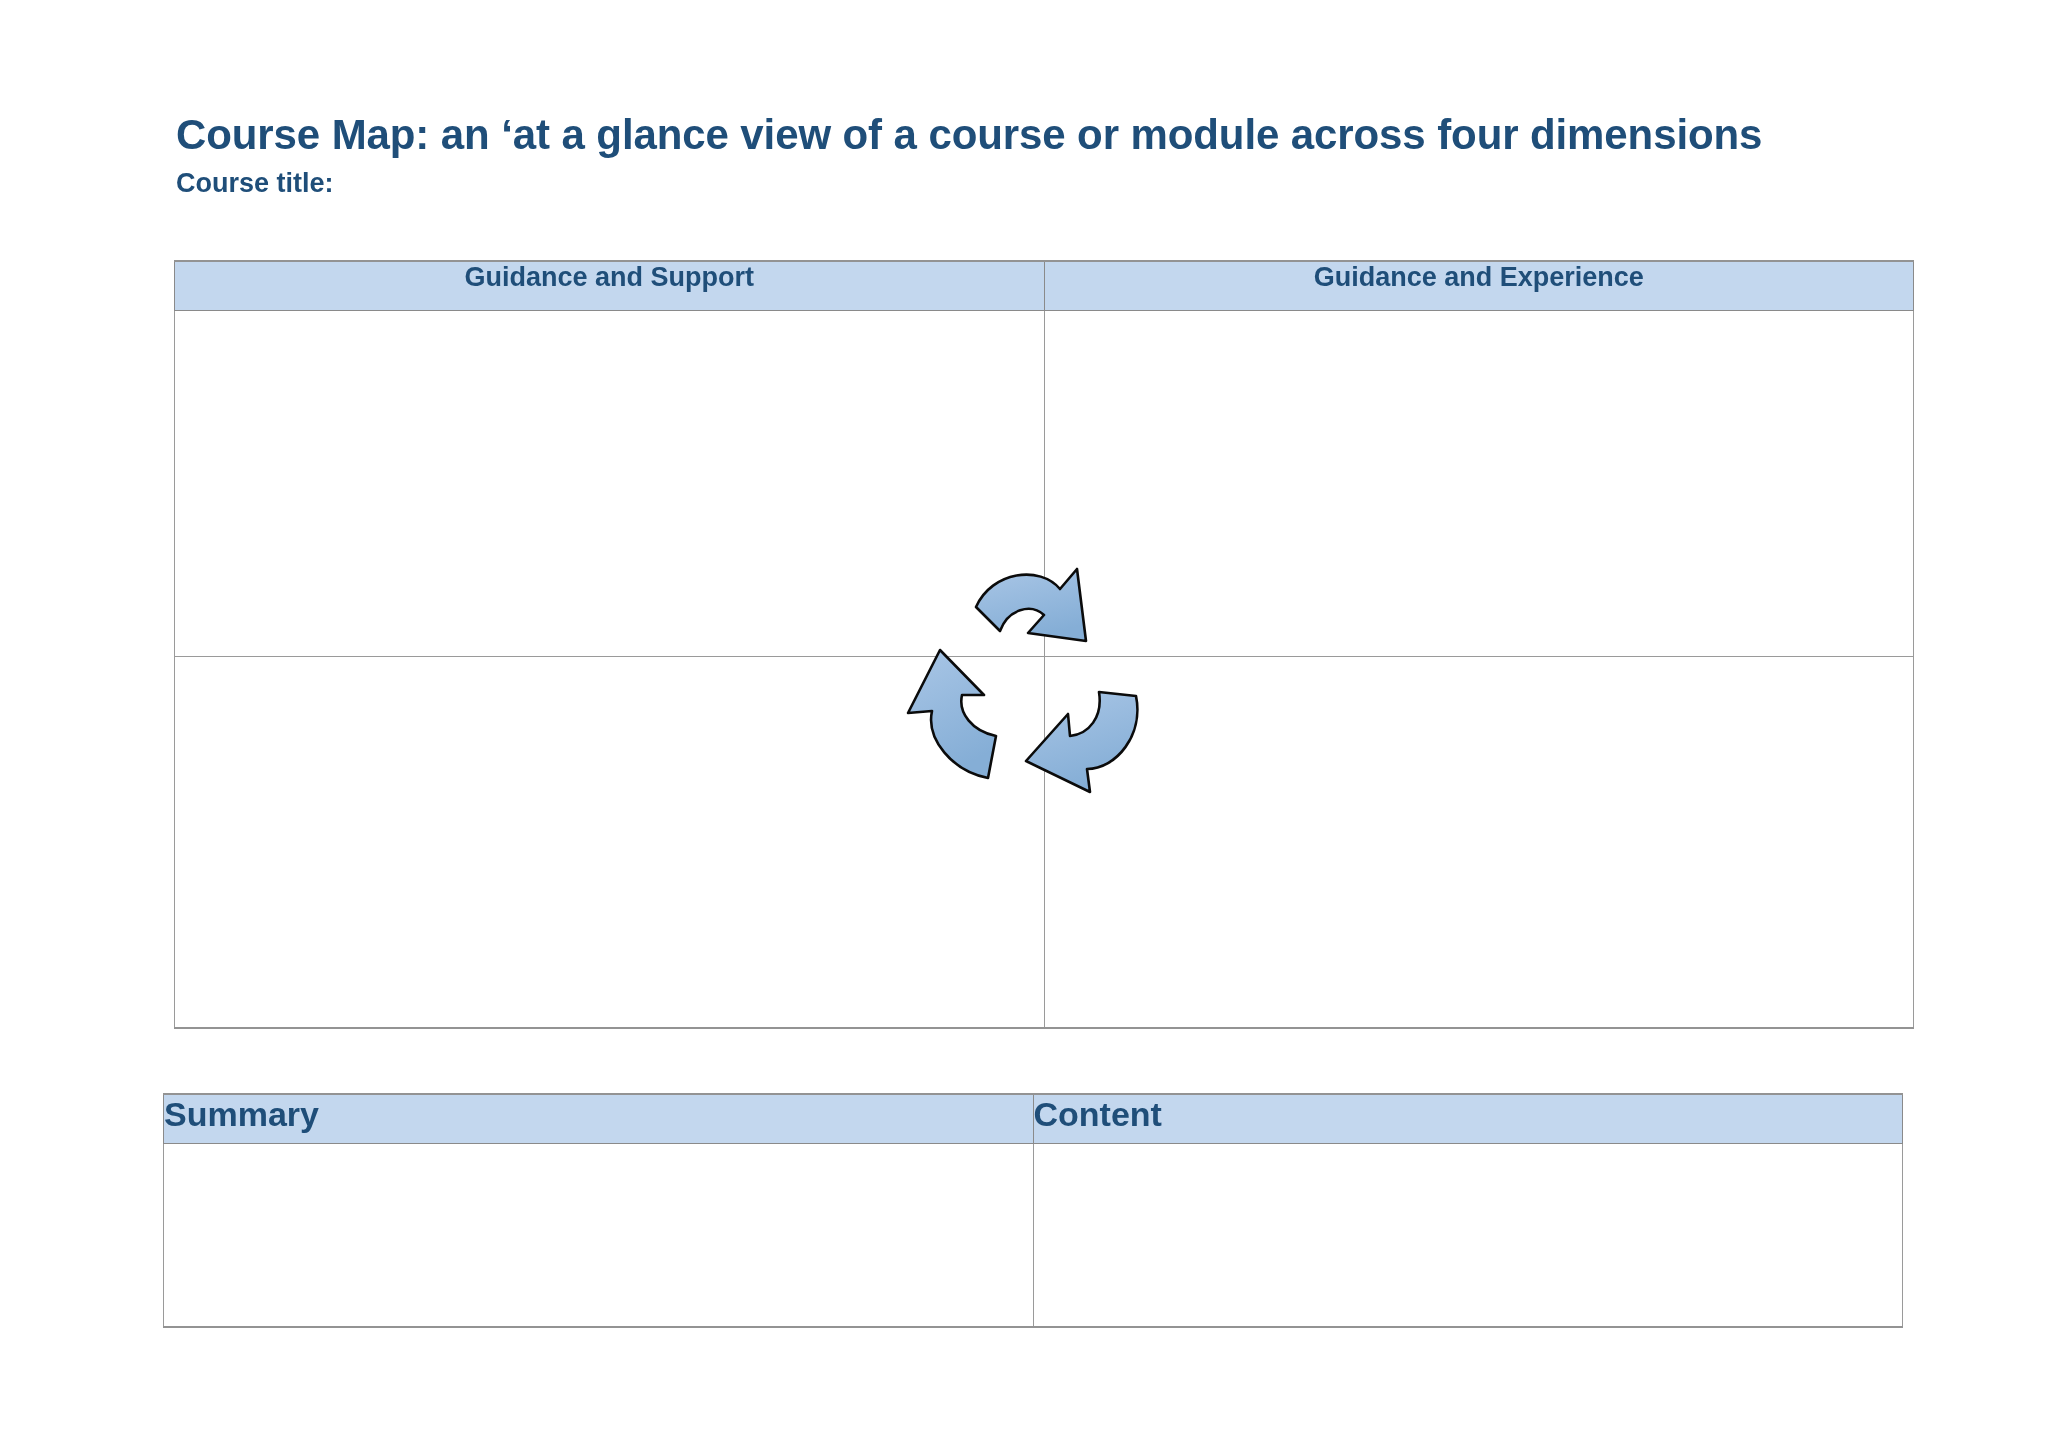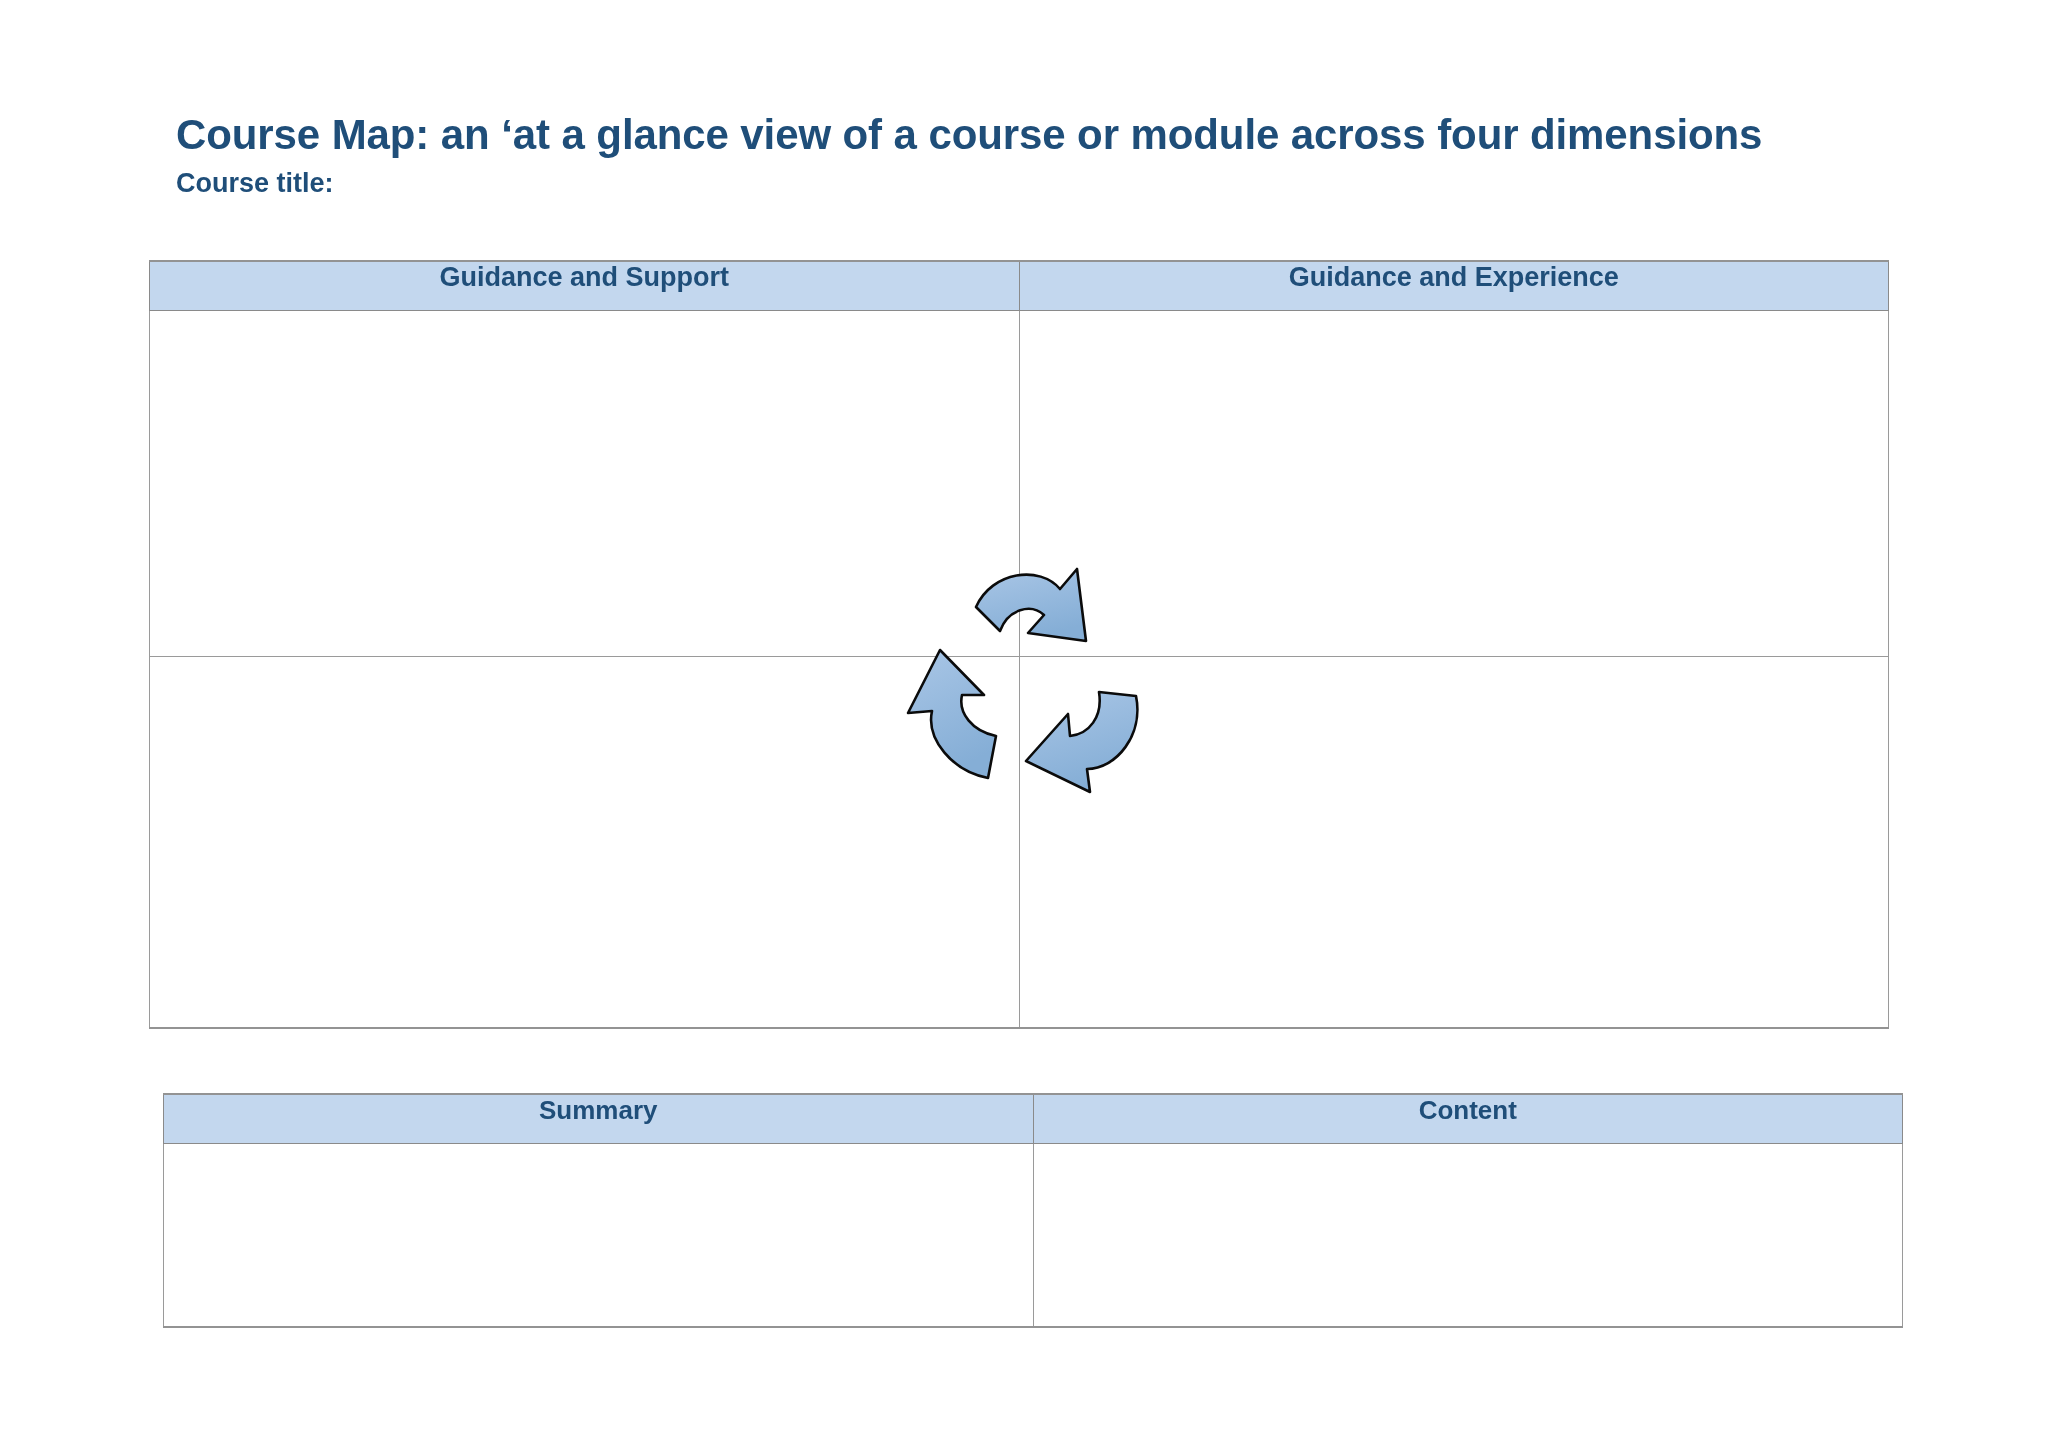--- a/index.html
+++ b/index.html
@@ -41,21 +41,21 @@
     font-weight: bold;
     color: #1f4e79;
     line-height: 1.3;
     margin-top: 4px;
     white-space: nowrap;
   }
 
   
   .grid-table {
     position: absolute;
-    left: 149px;
+    left: 174px;
     top: 260px;
     width: 1740px;
     border-collapse: collapse;
     table-layout: fixed;
   }
   .grid-table td {
     padding: 0;
     vertical-align: top;
   }
 
@@ -91,24 +91,23 @@
     width: 1740px;
     border-collapse: collapse;
     table-layout: fixed;
   }
   .sum-table td { padding: 0; vertical-align: top; }
   .shead {
     background: #c3d7ee;
     border: 1px solid #8a8a8a;
     border-top: 2px solid #939393;
     height: 48px;
-    text-align: center;
     vertical-align: middle;
     color: #1f4e79;
-    font-size: 26px;
+    font-size: 34px;
     font-weight: bold;
     white-space: nowrap;
   }
   .sbody {
     background: #ffffff;
     border: 1px solid #9a9a9a;
     border-bottom: 2px solid #939393;
     height: 182px;
   }
 

